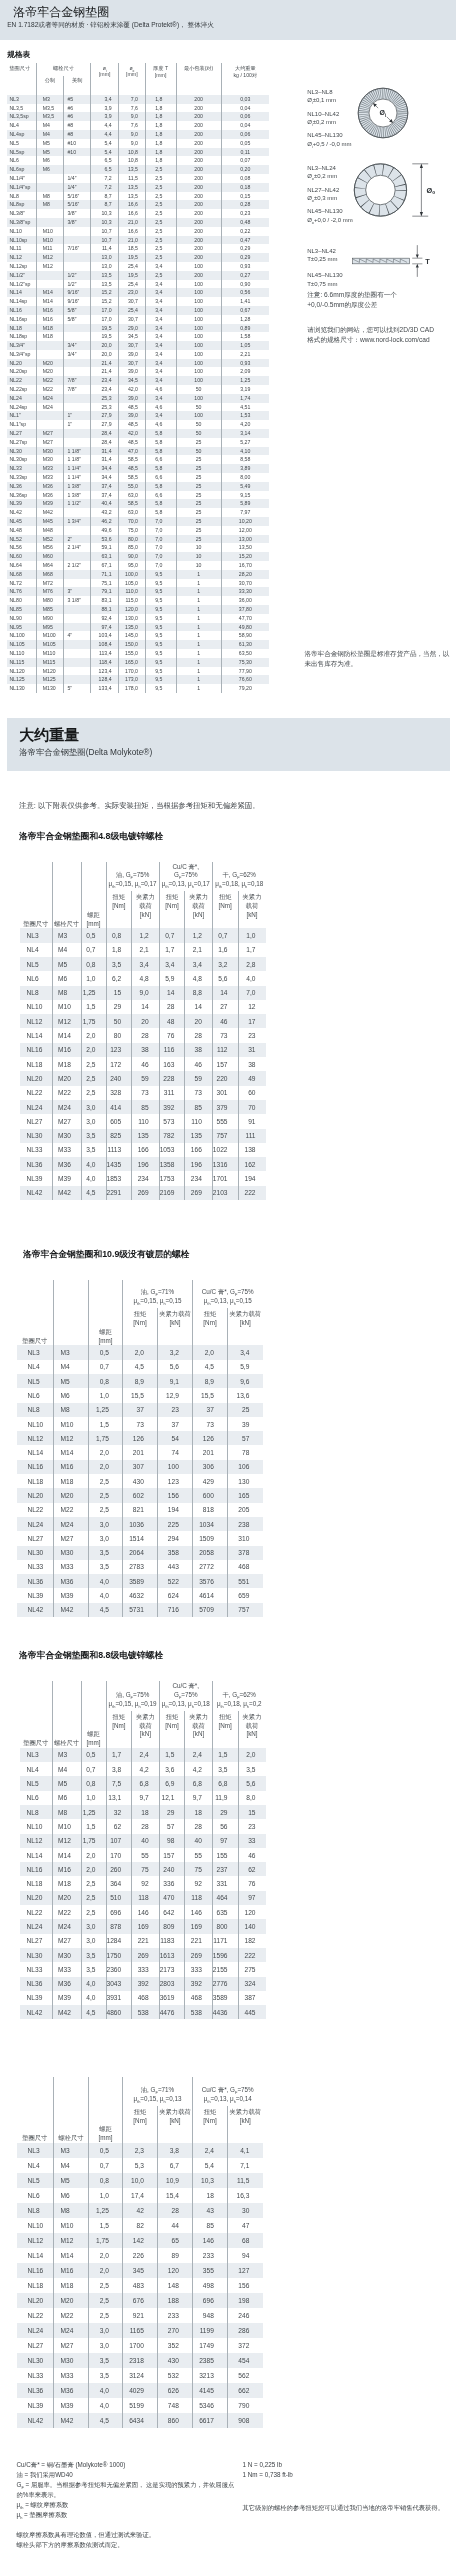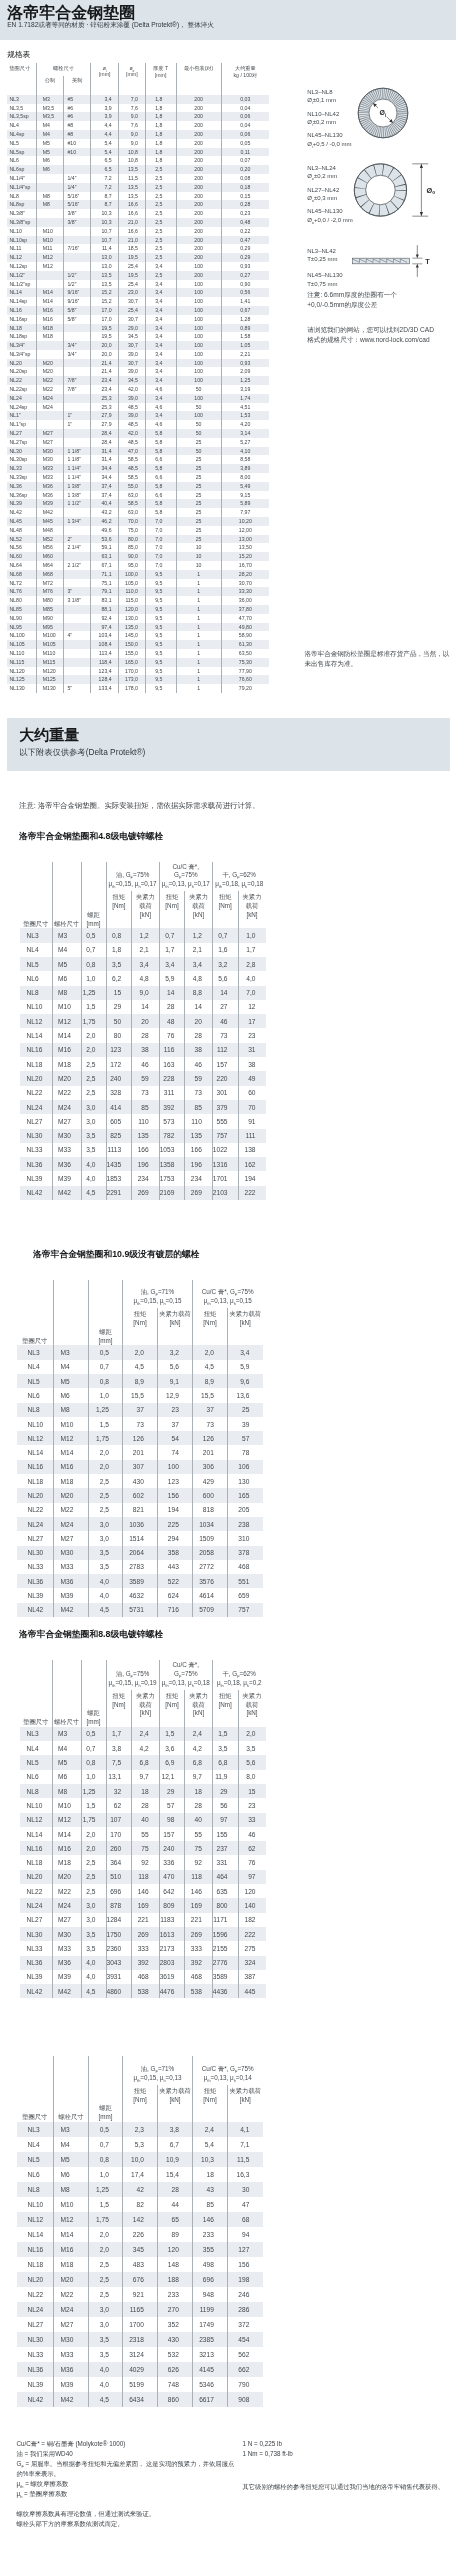--- a/index.html
+++ b/index.html
@@ -7,24 +7,24 @@
     --ink:#17191b; --txt:#3e4347;
   }
   html,body{margin:0;padding:0;background:#fff;}
   body{font-family:"Liberation Sans","DejaVu Sans",sans-serif;color:var(--txt);}
   .page{width:457px;min-height:2576px;position:relative;overflow:hidden;background:#fff;}
   sub{font-size:0.62em;line-height:0;}
   .pre{white-space:pre-line;}
 
   
   .band1{background:var(--band);height:40px;box-sizing:border-box;padding:6px 0 0 7.2px;}
-  .band1 .t{font-size:16px;font-weight:bold;color:var(--ink);line-height:13.2px;}
+  .band1 .t{font-size:12px;font-weight:normal;color:var(--ink);line-height:13.2px;margin-left:6px;}
   .band1 .s{font-size:6.6px;color:#32373b;margin-top:2.2px;}
 
-  .spec-heading{margin:8.8px 0 0 7.2px;font-size:7.7px;font-weight:normal;color:var(--ink);line-height:11px;}
+  .spec-heading{margin:8.8px 0 0 7.2px;font-size:7.7px;font-weight:bold;color:var(--ink);line-height:11px;}
 
   .spec-wrap{position:relative;margin-top:3.3px;height:627px;}
 
   
   table{border-collapse:collapse;border-spacing:0;}
   th,td{font-weight:normal;}
   .spec{margin-left:7.2px;font-size:5.2px;color:#43484c;table-layout:fixed;}
   .spec th{font-size:5.2px;vertical-align:top;text-align:center;color:#474c50;}
   .spec thead tr:first-child th{height:10px;padding-top:2.2px;}
   .spec thead tr:nth-child(2) th{height:16.5px;}
@@ -50,24 +50,24 @@
   
   .band2{background:var(--band);height:53px;box-sizing:border-box;margin:27.5px 6.6px 0 6.6px;padding:8.3px 0 0 12.7px;}
   .band2 .t{font-size:15px;font-weight:bold;color:var(--ink);line-height:17.6px;}
   .band2 .s{font-size:8.3px;color:#32373b;margin-top:3.3px;}
 
   .tq-note{margin:29px 0 0 19px;font-size:7.4px;line-height:11px;color:#3a3f43;}
 
   .tq-title{margin:0;font-size:8.8px;font-weight:bold;color:var(--ink);line-height:12px;}
   .blk-a{margin:19px 0 0 0;}
   .blk-b{margin:48px 0 0 0;}
-  .blk-c{margin:11px 0 0 0;}
+  .blk-c{margin:32px 0 0 0;}
   .blk-d{margin:58px 0 0 0;}
   .blk-a .tq-title,.blk-c .tq-title{margin-left:19px;}
-  .blk-b .tq-title,.blk-d .tq-title{margin-left:33px;}
+  .blk-b .tq-title,.blk-d .tq-title{margin-left:23px;}
 
   .tq{font-size:6.6px;color:#43484c;table-layout:fixed;margin-top:20px;}
   .c9{margin-left:20px;}
   .c7{margin-left:16.5px;}
   .tq th{font-size:6.3px;color:#474c50;text-align:center;vertical-align:middle;}
   .tq thead tr:first-child th{height:25px;vertical-align:bottom;padding-bottom:2.2px;line-height:8.8px;}
   .tq thead tr:first-child th.lbl{vertical-align:bottom;padding-bottom:0;}
   .tq thead tr:nth-child(2) th{height:34px;vertical-align:top;padding-top:2.2px;line-height:8.8px;}
   .tq th,.tq td{border-right:0.6px solid var(--line);}
   .tq td{height:14.3px;padding:0;}
@@ -898,24 +898,24 @@
       <div class="blk note pre" style="left:7.2px;top:227px;width:132px">注意: 6.6mm厚度的垫圈有一个
 +0,0/-0.5mm的厚度公差</div>
       <div class="blk note pre" style="left:7.2px;top:262px;width:154px">请浏览我们的网站，您可以找到2D/3D CAD
 格式的规格尺寸：www.nord-lock.com/cad</div>
       <div class="blk note" style="left:4.4px;top:586px;width:150px">洛帝牢合金钢防松垫圈是标准存货产品，当然，以未出售库存为准。</div>
     </div>
   </div>
 
   <div class="band2">
     <div class="t">大约重量</div>
-    <div class="s">以下附表仅供参考(Delta Protekt®)</div>
+    <div class="s">洛帝牢合金钢垫圈(Delta Molykote®)</div>
   </div>
 
-  <div class="tq-note">注意: 洛帝牢合金钢垫圈。实际安装扭矩，需依据实际需求载荷进行计算。</div>
+  <div class="tq-note">注意: 以下附表仅供参考。实际安装扭矩，当根据参考扭矩和无偏差紧固。</div>
 
   <div class="blk-a">
     <h3 class="tq-title">洛帝牢合金钢垫圈和4.8级电镀锌螺栓</h3>
     <table class="tq c9">
       <colgroup>
         <col style="width:32px">
           <col style="width:29px">
           <col style="width:25px">
           <col style="width:25px">
           <col style="width:27.5px">

